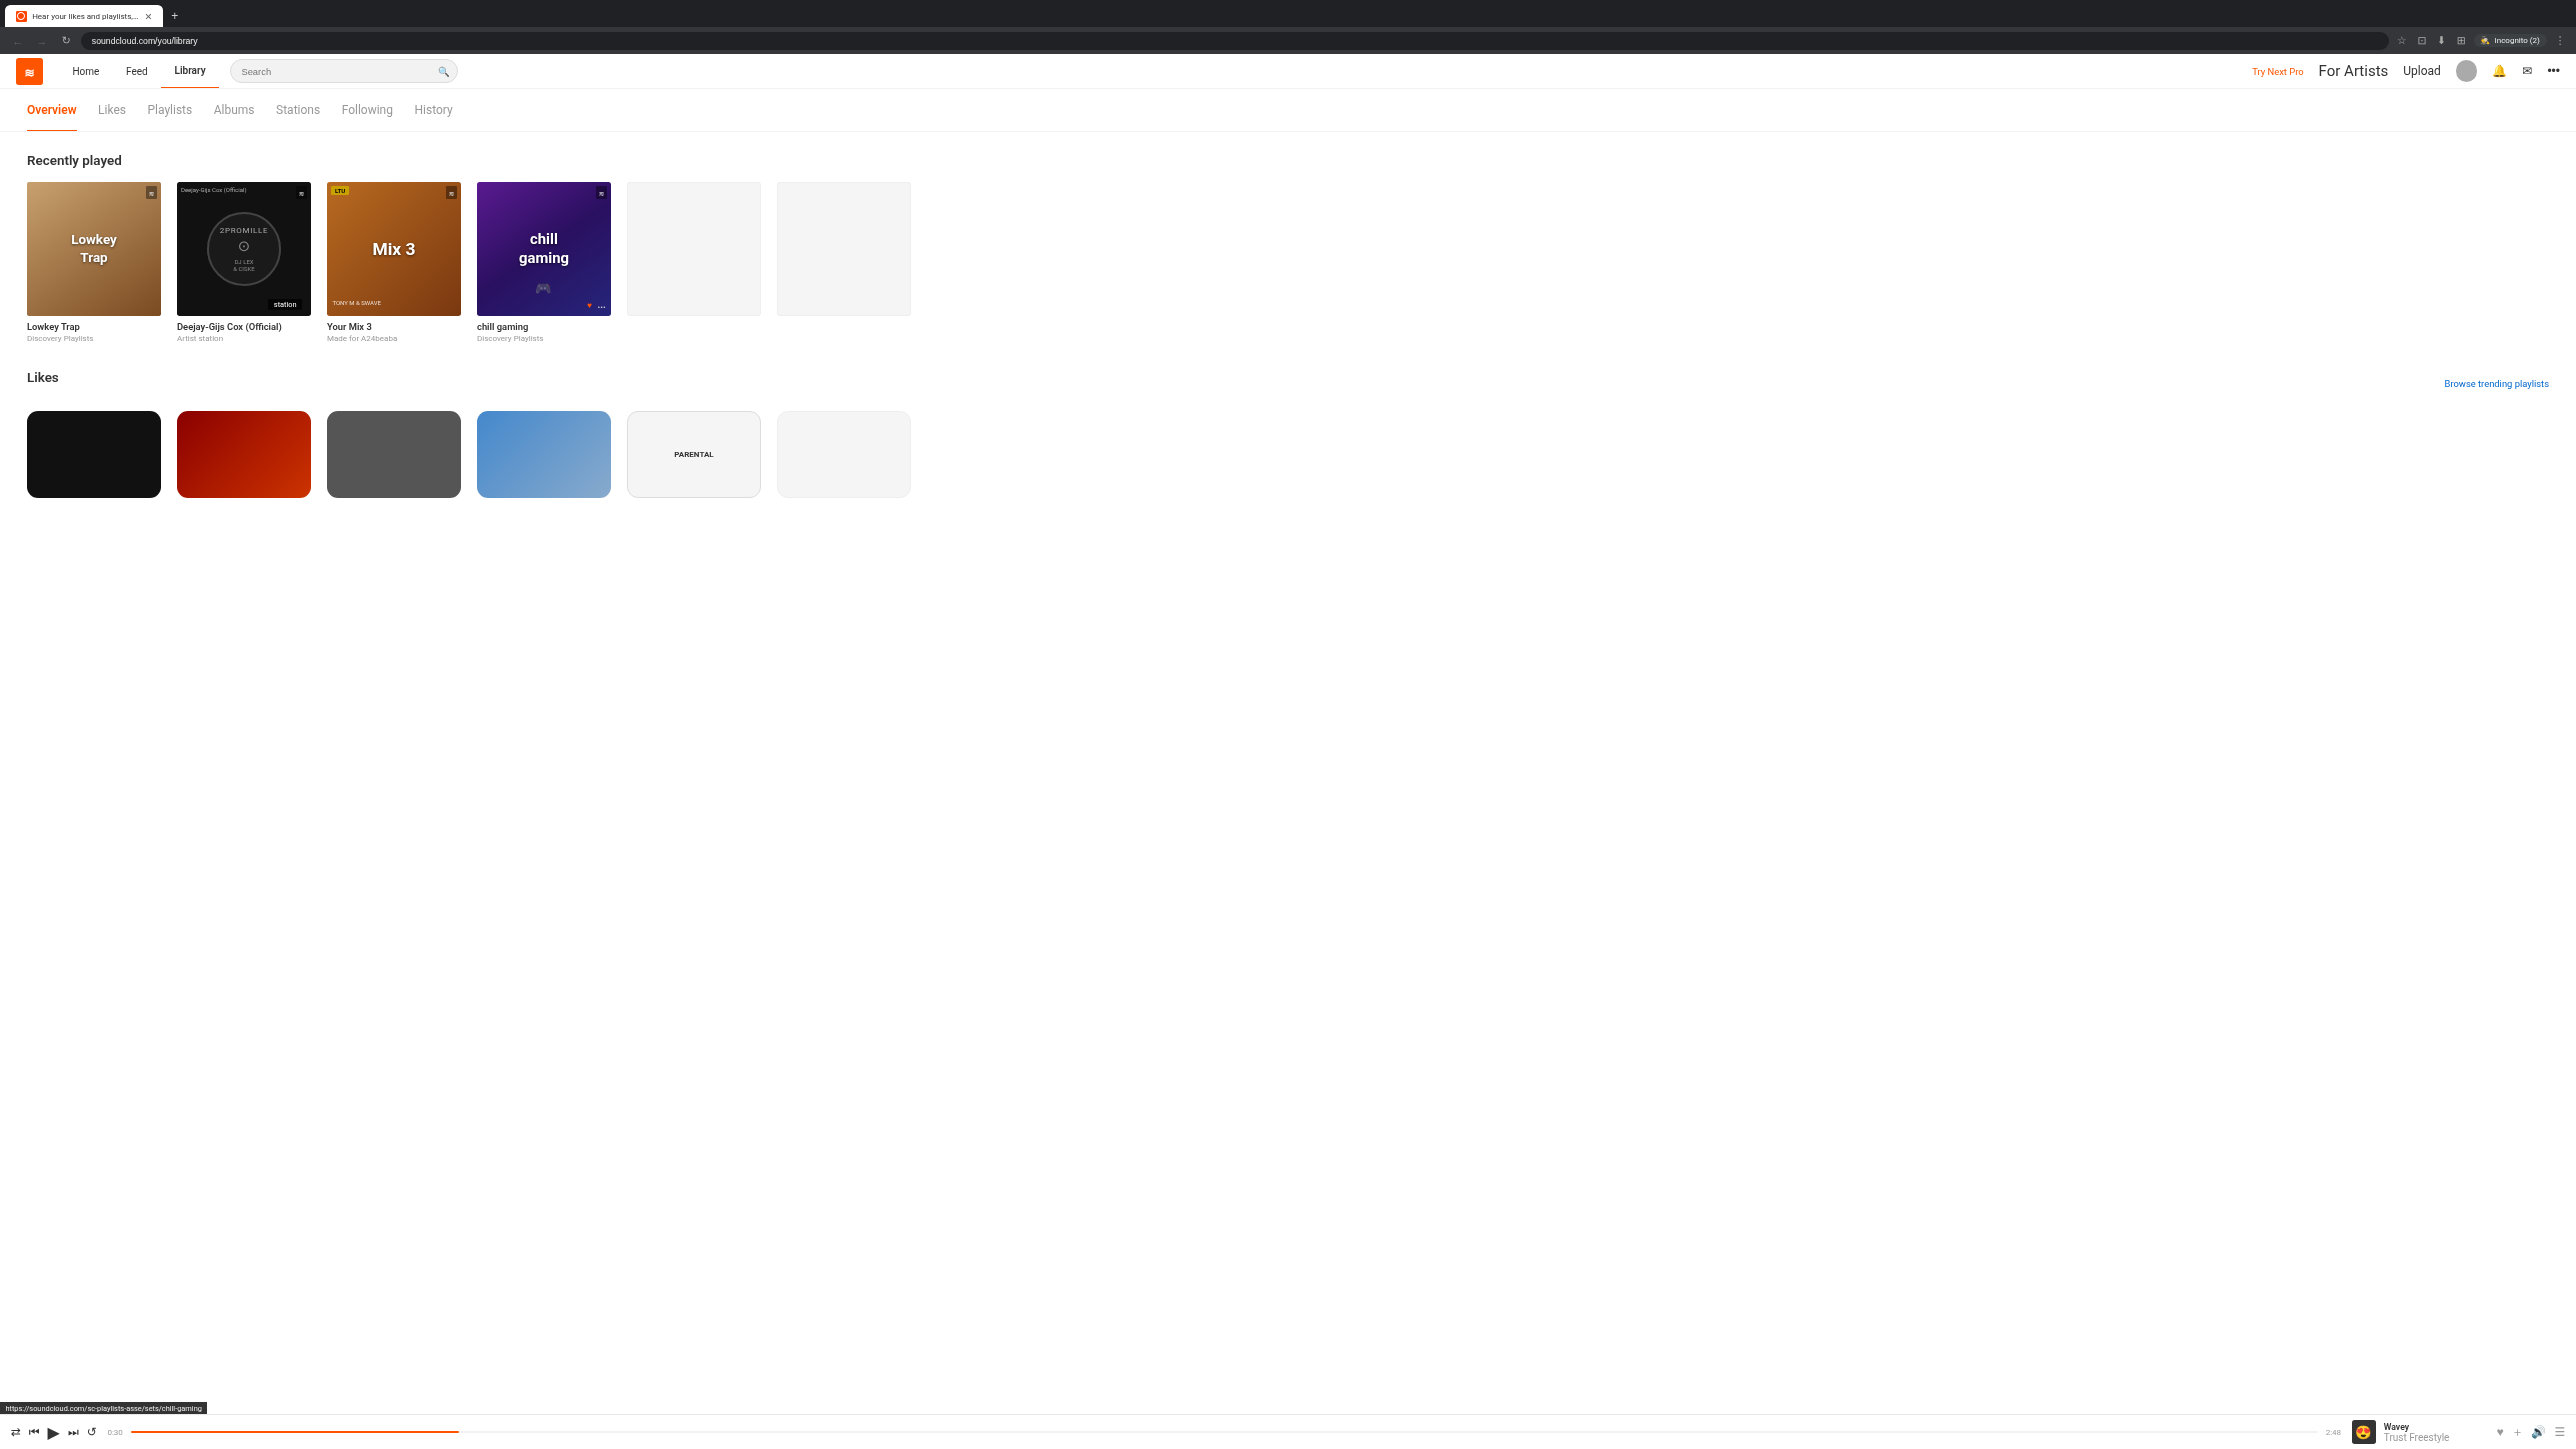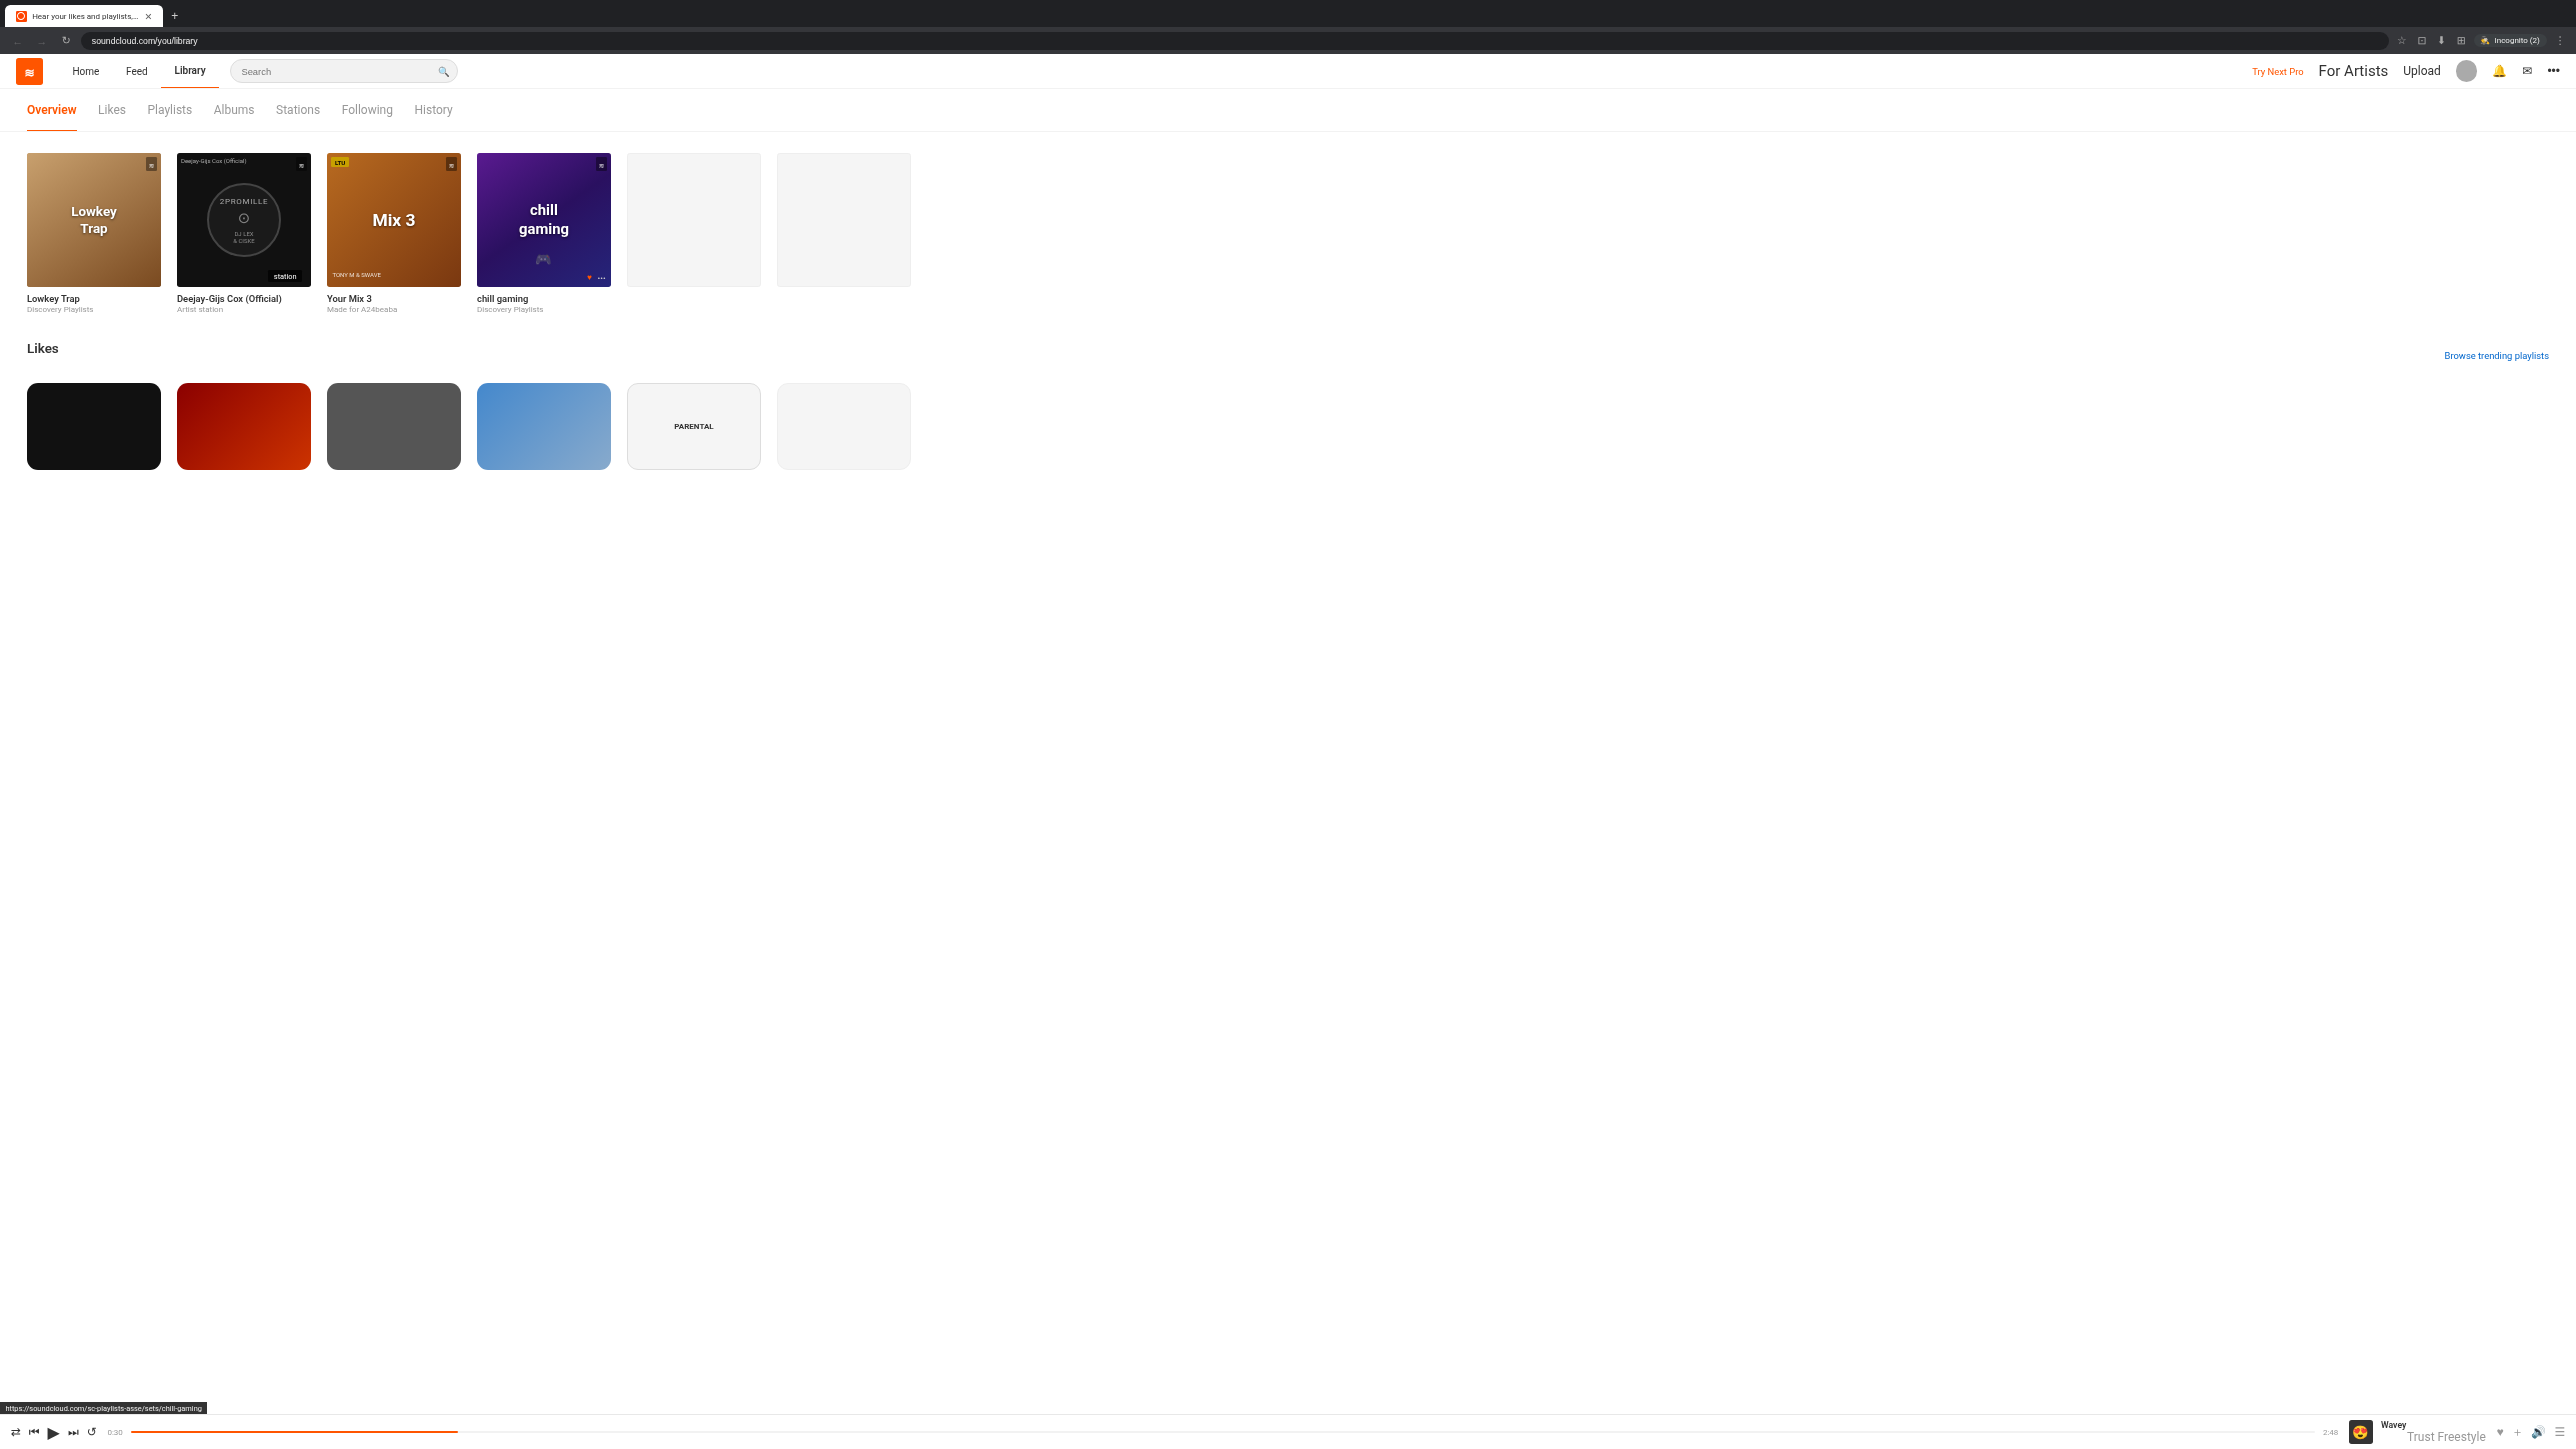--- a/index.html
+++ b/index.html
@@ -78,21 +78,21 @@
     .sc-player { position: fixed; bottom: 0; left: 0; right: 0; height: 35px; background: #fff; border-top: 0.7px solid #e8e8e8; display: flex; align-items: center; padding: 0 10.7px; gap: 10.7px; z-index: 100; }
     .player-controls { display: flex; align-items: center; gap: 8px; }
     .player-btn { background: none; border: none; cursor: pointer; font-size: 12px; color: #333; }
     .player-progress { flex: 1; display: flex; align-items: center; gap: 8px; }
     .progress-bar-container { flex: 1; height: 2.7px; background: #f2f2f2; border-radius: 1.3px; cursor: pointer; }
     .progress-bar-fill { height: 100%; background: #f50; border-radius: 1.3px; width: 15%; }
     .player-time { font-size: 8px; color: #999; }
     .player-track { display: flex; align-items: center; gap: 8px; min-width: 134px; }
     .player-track-thumb { width: 24px; height: 24px; border-radius: 2.7px; background: #333; overflow: hidden; display: flex; align-items: center; justify-content: center; font-size: 13.4px; }
     .player-track-name { font-size: 8.7px; font-weight: 600; color: #333; }
-    .player-track-artist { font-size: 12px; color: #999; margin-left: 26px; }
+    .player-track-artist { font-size: 10px; color: #999; }
     .player-actions { display: flex; align-items: center; gap: 8px; }
     .player-action-btn { background: none; border: none; cursor: pointer; font-size: 12px; color: #999; }
 
     
     .status-bar { background: #333; color: #eee; font-size: 7.4px; padding: 1.3px 5.4px; position: fixed; bottom: 35px; left: 0; }
     .station-badge { position: absolute; bottom: 5.4px; right: 9px; background: rgba(0,0,0,0.7); color: #fff; font-size: 7.4px; padding: 1.3px 5.4px; border-radius: 1.3px; }
   </style>
 </head>
 <body>
 
@@ -162,20 +162,21 @@
     <span class="sc-lib-tab">Likes</span>
     <span class="sc-lib-tab">Playlists</span>
     <span class="sc-lib-tab">Albums</span>
     <span class="sc-lib-tab">Stations</span>
     <span class="sc-lib-tab">Following</span>
     <span class="sc-lib-tab">History</span>
   </div>
 
   <div class="sc-main">
 
+    <div class="section-title">Recently played</div>
     <div class="card-grid">
 
       <div class="card">
         <div class="card-thumb thumb-lowkey">
           <div style="position:absolute;top:0;left:0;width:100%;height:100%;background:linear-gradient(145deg,#c8a06e,#7a4a20);display:flex;align-items:center;justify-content:center;">
             <div style="text-align:center;color:#fff;font-size:13.4px;font-weight:700;line-height:1.3;text-shadow:0 1.3px 2.7px rgba(0,0,0,0.6);">Lowkey<br>Trap</div>
           </div>
           <div style="position:absolute;top:4px;right:4px;background:rgba(0,0,0,0.4);border-radius:1.3px;padding:1.3px 2.7px;">
             <span style="color:#fff;font-size:6.7px;">≋</span>
           </div>

